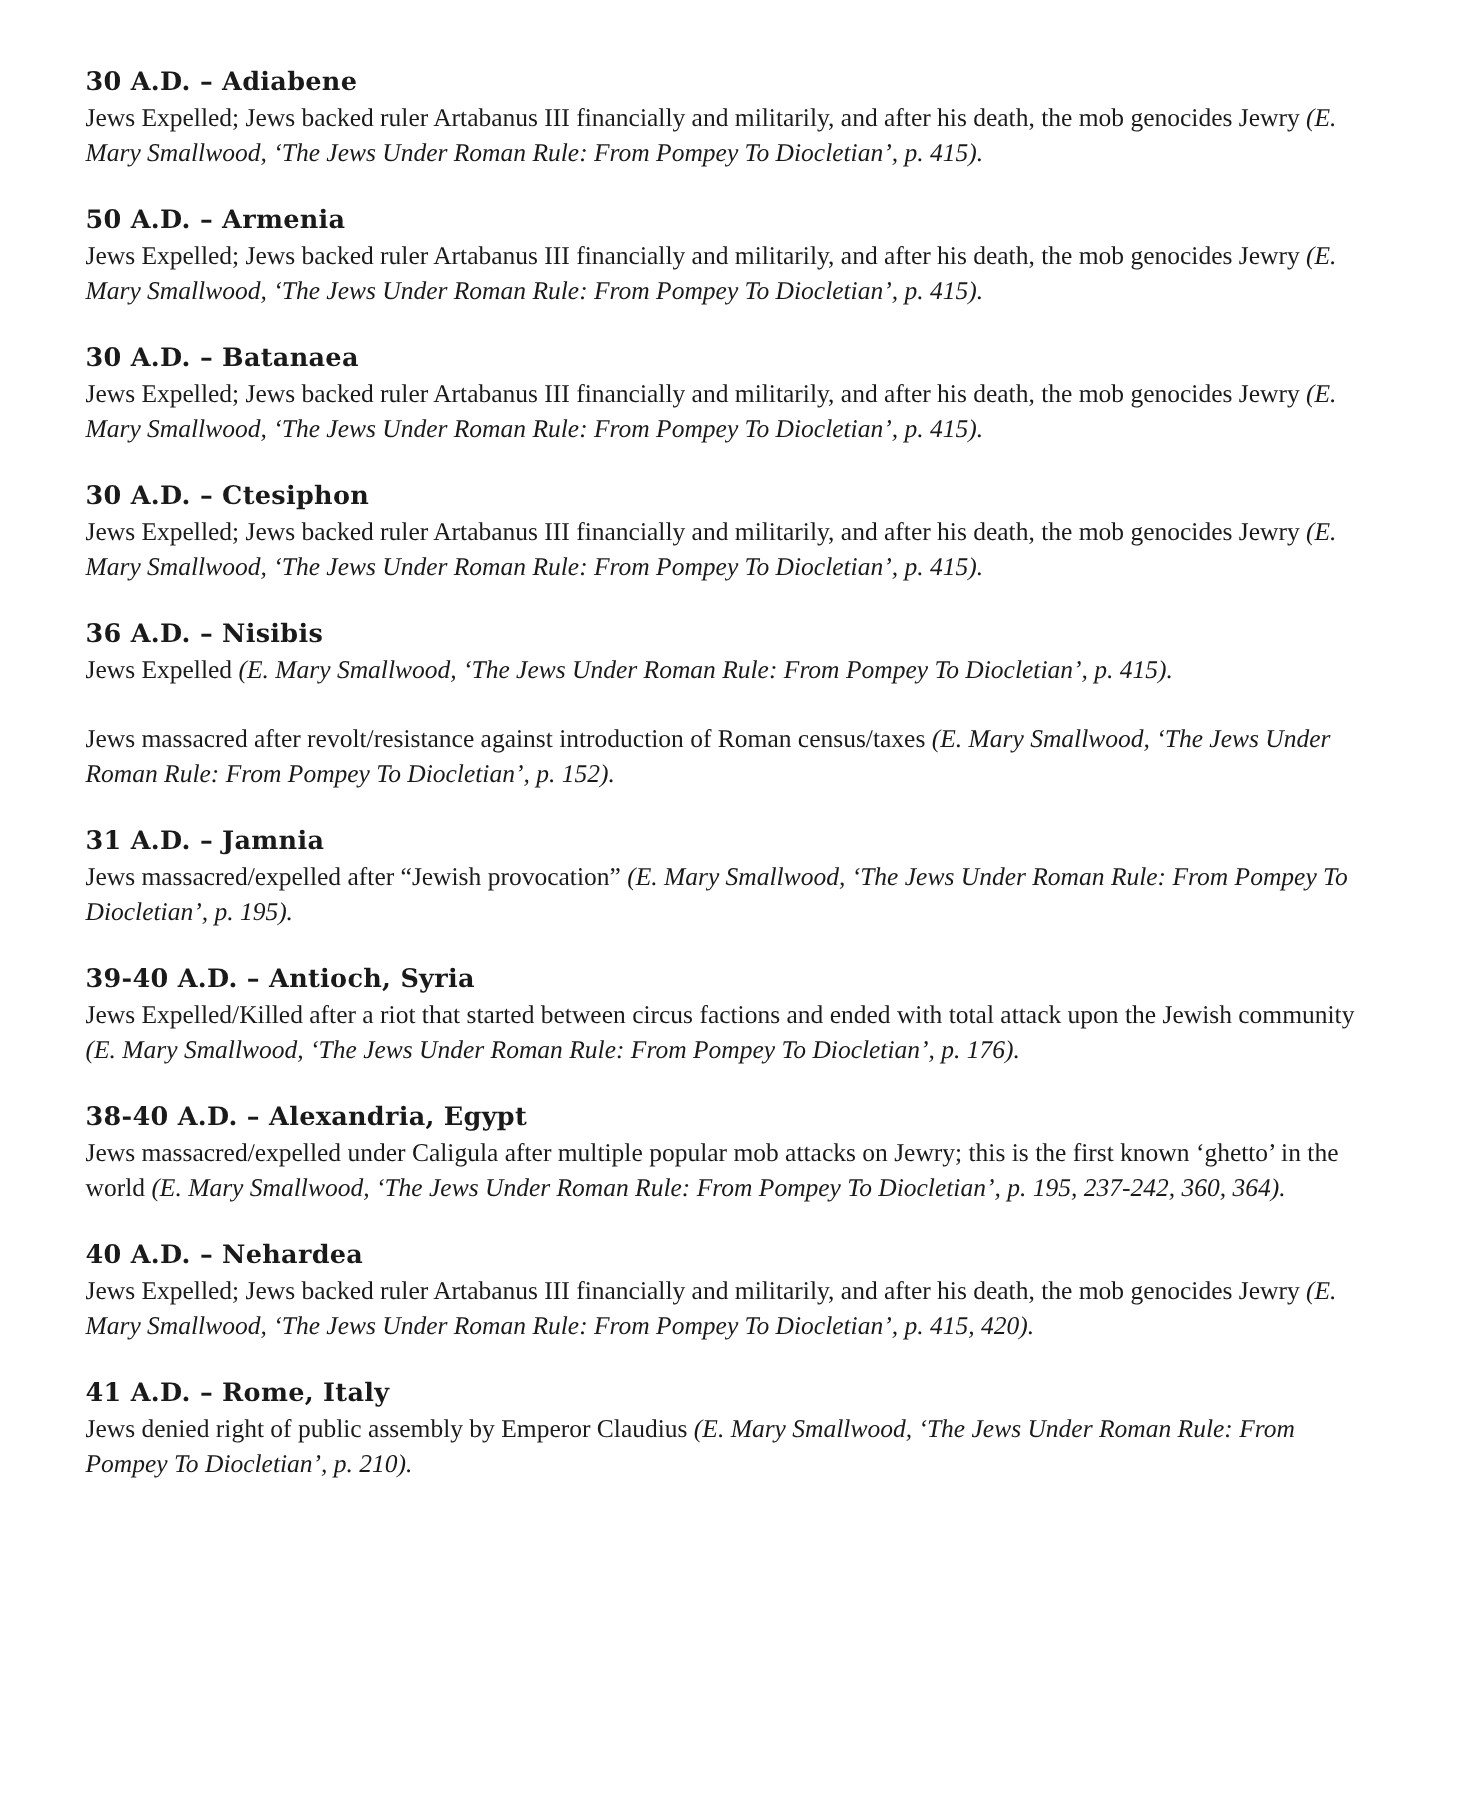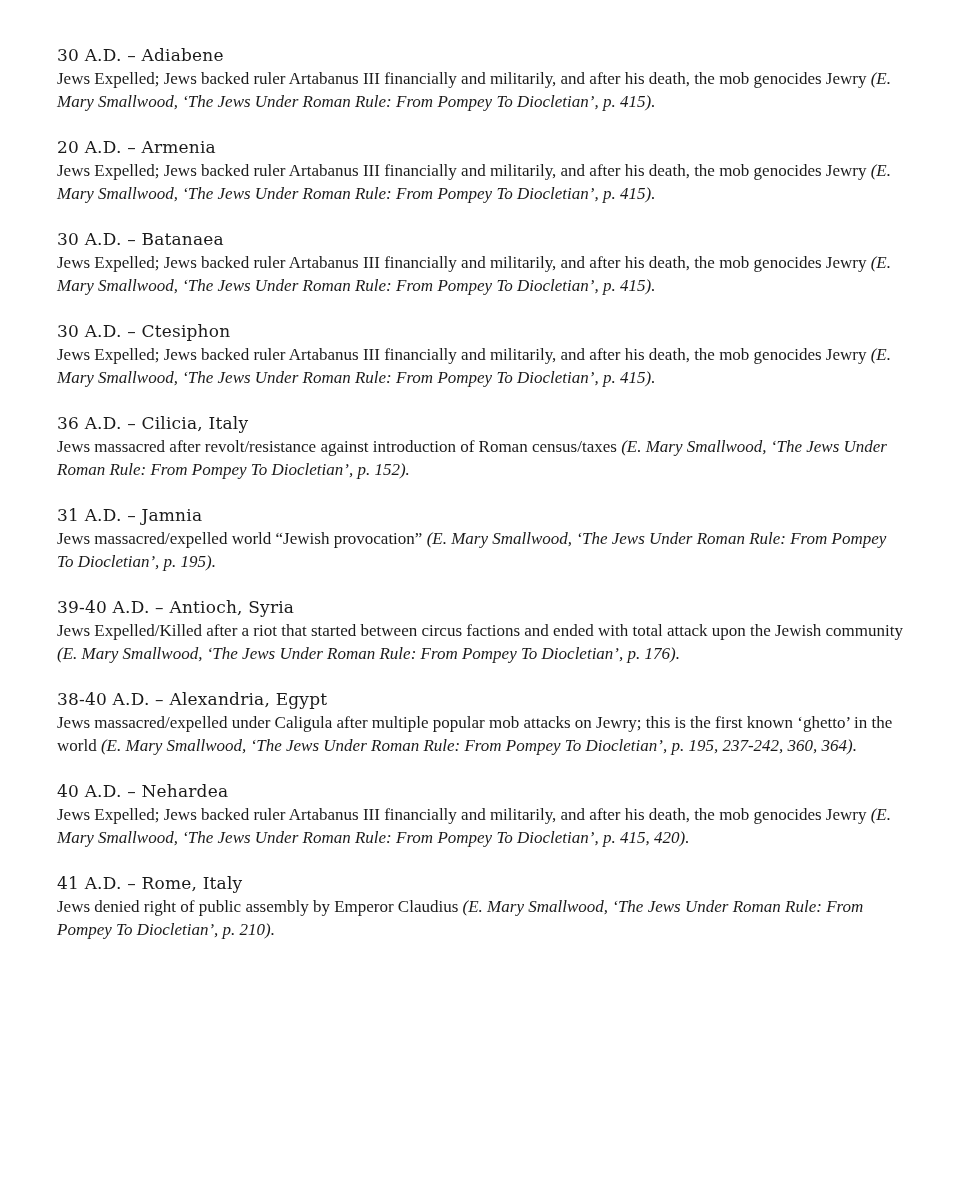--- a/index.html
+++ b/index.html
@@ -20,21 +20,21 @@
   }
   .entry {
     margin: 0 0 23px 0;
   }
   .entry:last-child {
     margin-bottom: 0;
   }
   .entry-heading {
     font-size: 17px;
     line-height: 23px;
-    font-weight: normal;
+    font-weight: bold;
     margin: 0;
     padding: 0;
     letter-spacing: 0.2px;
   }
   .entry-body {
     margin: 0;
     padding: 0;
     font-family: Liberation Serif, serif;
   }
   .entry-citation {
@@ -45,45 +45,46 @@
 <body>
 
 <div class="page">
 
   <section class="entry">
     <h2 class="entry-heading">30 A.D. – Adiabene</h2>
     <p class="entry-body"><span>Jews Expelled; Jews backed ruler Artabanus III financially and militarily, and after his death, the mob genocides Jewry</span> <em class="entry-citation">(E. Mary Smallwood, ‘The Jews Under Roman Rule: From Pompey To Diocletian’, p. 415).</em></p>
   </section>
 
   <section class="entry">
-    <h2 class="entry-heading">20 A.D. – Armenia</h2>
+    <h2 class="entry-heading">50 A.D. – Armenia</h2>
     <p class="entry-body"><span>Jews Expelled; Jews backed ruler Artabanus III financially and militarily, and after his death, the mob genocides Jewry</span> <em class="entry-citation">(E. Mary Smallwood, ‘The Jews Under Roman Rule: From Pompey To Diocletian’, p. 415).</em></p>
   </section>
 
   <section class="entry">
     <h2 class="entry-heading">30 A.D. – Batanaea</h2>
     <p class="entry-body"><span>Jews Expelled; Jews backed ruler Artabanus III financially and militarily, and after his death, the mob genocides Jewry</span> <em class="entry-citation">(E. Mary Smallwood, ‘The Jews Under Roman Rule: From Pompey To Diocletian’, p. 415).</em></p>
   </section>
 
   <section class="entry">
     <h2 class="entry-heading">30 A.D. – Ctesiphon</h2>
     <p class="entry-body"><span>Jews Expelled; Jews backed ruler Artabanus III financially and militarily, and after his death, the mob genocides Jewry</span> <em class="entry-citation">(E. Mary Smallwood, ‘The Jews Under Roman Rule: From Pompey To Diocletian’, p. 415).</em></p>
   </section>
 
   <section class="entry">
+    <h2 class="entry-heading">36 A.D. – Nisibis</h2>
+    <p class="entry-body"><span>Jews Expelled</span> <em class="entry-citation">(E. Mary Smallwood, ‘The Jews Under Roman Rule: From Pompey To Diocletian’, p. 415).</em></p>
   </section>
 
   <section class="entry">
-    <h2 class="entry-heading">36 A.D. – Cilicia, Italy</h2>
     <p class="entry-body"><span>Jews massacred after revolt/resistance against introduction of Roman census/taxes</span> <em class="entry-citation">(E. Mary Smallwood, ‘The Jews Under Roman Rule: From Pompey To Diocletian’, p. 152).</em></p>
   </section>
 
   <section class="entry">
     <h2 class="entry-heading">31 A.D. – Jamnia</h2>
-    <p class="entry-body"><span>Jews massacred/expelled world “Jewish provocation”</span> <em class="entry-citation">(E. Mary Smallwood, ‘The Jews Under Roman Rule: From Pompey To Diocletian’, p. 195).</em></p>
+    <p class="entry-body"><span>Jews massacred/expelled after “Jewish provocation”</span> <em class="entry-citation">(E. Mary Smallwood, ‘The Jews Under Roman Rule: From Pompey To Diocletian’, p. 195).</em></p>
   </section>
 
   <section class="entry">
     <h2 class="entry-heading">39-40 A.D. – Antioch, Syria</h2>
     <p class="entry-body"><span>Jews Expelled/Killed after a riot that started between circus factions and ended with total attack upon the Jewish community</span> <em class="entry-citation">(E. Mary Smallwood, ‘The Jews Under Roman Rule: From Pompey To Diocletian’, p. 176).</em></p>
   </section>
 
   <section class="entry">
     <h2 class="entry-heading">38-40 A.D. – Alexandria, Egypt</h2>
     <p class="entry-body"><span>Jews massacred/expelled under Caligula after multiple popular mob attacks on Jewry; this is the first known ‘ghetto’ in the world</span> <em class="entry-citation">(E. Mary Smallwood, ‘The Jews Under Roman Rule: From Pompey To Diocletian’, p. 195, 237-242, 360, 364).</em></p>

